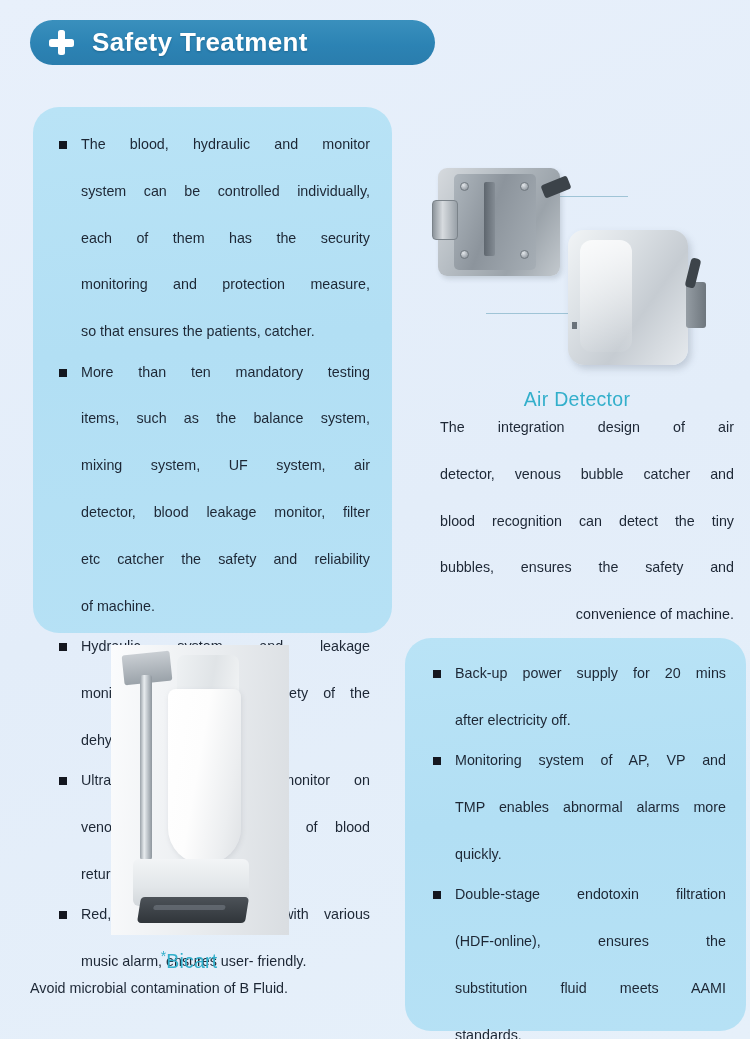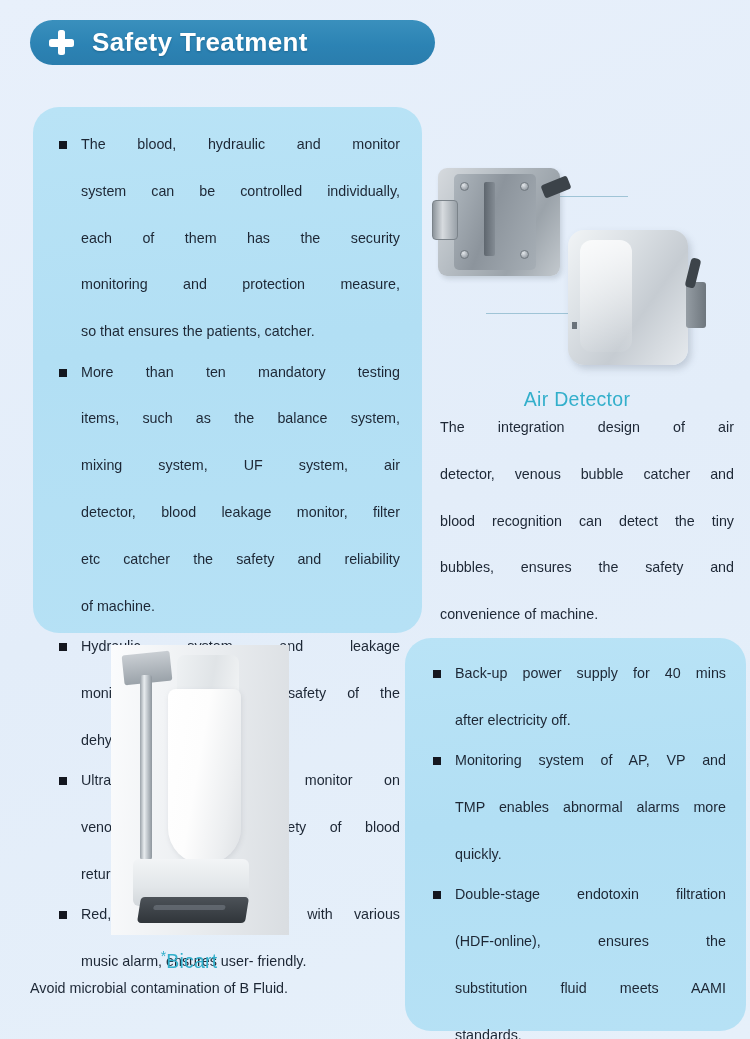--- a/index.html
+++ b/index.html
@@ -62,21 +62,21 @@
     text-shadow: 0 1px 2px rgba(10,60,90,0.35);
   }
 
   
   .card {
     position: absolute;
     background: linear-gradient(175deg, #b9e3f6 0%, #b2dff4 45%, #b6e1f5 100%);
     border-radius: 26px;
   }
 
-  .card-left   { left: 33px;  top: 107px; width: 389px; height: 526px; }
+  .card-left   { left: 33px;  top: 107px; width: 359px; height: 526px; }
   .card-bottom { left: 405px; top: 638px; width: 341px; height: 393px; }
 
   
   ul.bullets {
     list-style: none;
     padding: 26px 22px 0 25px;
   }
   ul.bullets li {
     position: relative;
     padding-left: 23px;
@@ -229,21 +229,21 @@
     top: 416px;
     width: 294px;
     font-size: 14.3px;
     line-height: 23.4px;
     color: #1d2735;
     text-align: justify;
     text-justify: inter-word;
   }
   .air-body .jt { display: block; }
   .air-body .jt::after { content: ""; display: inline-block; width: 100%; }
-  .air-body .last { display: block; text-align: left; }
+  .air-body .last { display: block; text-align: right; }
 
   
   .bicart-figure {
     position: absolute;
     left: 111px;
     top: 645px;
     width: 178px;
     height: 290px;
     background: linear-gradient(100deg, #f3f5f7 0%, #e7eaed 40%, #dfe3e7 75%, #eef1f3 100%);
     overflow: hidden;
@@ -416,21 +416,21 @@
   </div>
 
   <div class="bicart-heading">
     <span class="star">*</span><span>Bicart</span>
   </div>
   <div class="bicart-caption">Avoid microbial contamination of B Fluid.</div>
 
   <div class="card card-bottom">
     <ul class="bullets" id="bottom-list">
         <li>
-          <span class="jt">Back-up power supply for 40 mins</span>
+          <span class="jt">Back-up power supply for 20 mins</span>
           <span class="last">after electricity off.</span>
         </li>
         <li>
           <span class="jt">Monitoring system of AP, VP and</span>
           <span class="jt">TMP enables abnormal alarms more</span>
           <span class="last">quickly.</span>
         </li>
         <li>
           <span class="jt">Double-stage endotoxin filtration</span>
           <span class="jt">(HDF-online), ensures the</span>

